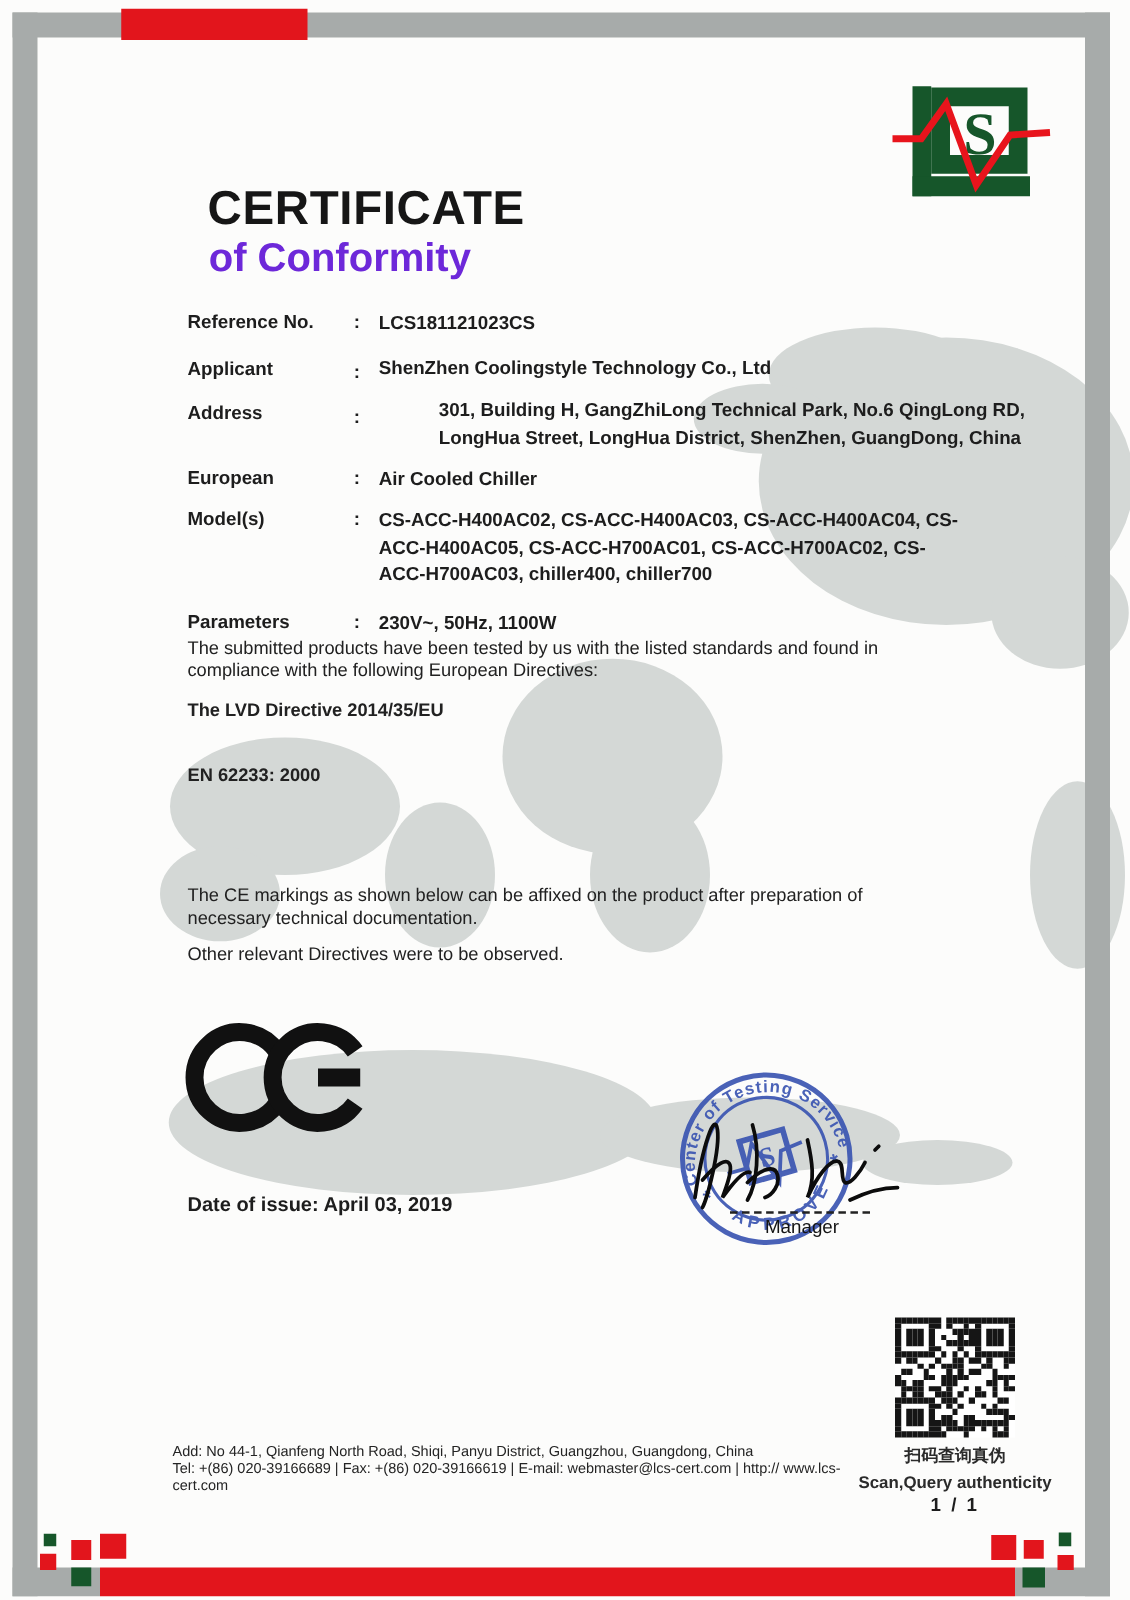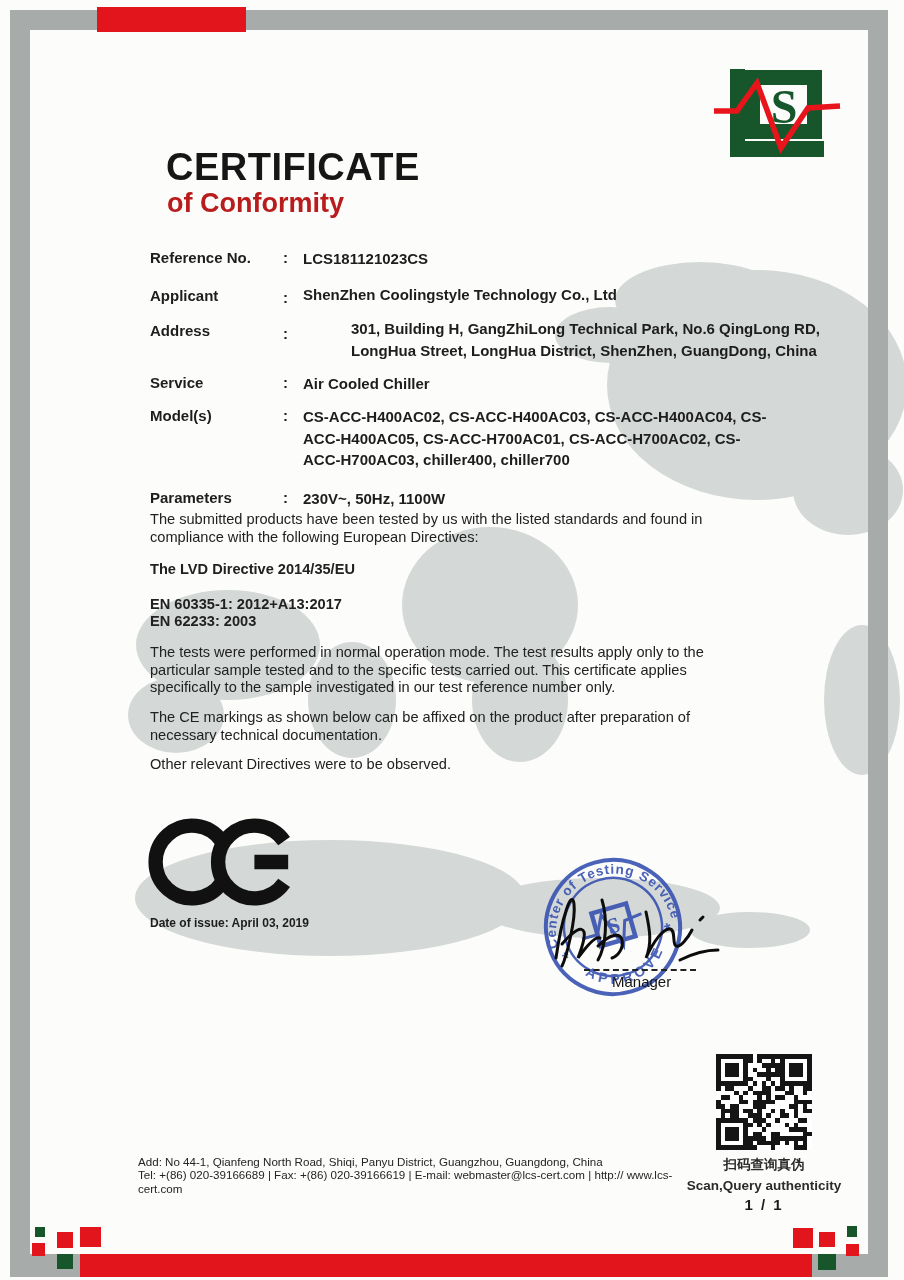--- a/index.html
+++ b/index.html
@@ -13,27 +13,27 @@
   .frame{position:absolute;background:#a7abaa;z-index:3;}
   .bar-red{position:absolute;background:#e2151c;z-index:4;}
   .sq{position:absolute;z-index:5;}
   .sq.red{background:#e2151c;}
   .sq.green{background:#16562a;}
   
   #worldmap{position:absolute;left:0;top:0;z-index:1;}
   
   .content{position:absolute;left:0;top:0;width:904px;height:1280px;z-index:2;padding-left:24px;}
   .title-main{position:absolute;left:166px;top:146px;font-size:38px;font-weight:bold;letter-spacing:.5px;color:#161616;}
-  .title-sub{position:absolute;left:167px;top:188px;font-size:27px;font-weight:bold;color:#b91c1c;}
+  .title-sub{position:absolute;left:167px;top:188px;font-size:32px;font-weight:bold;color:#6d28d9;}
   .field-label{position:absolute;left:150px;width:130px;font-size:15px;font-weight:bold;}
   .field-colon{position:absolute;left:283px;font-size:15px;font-weight:bold;}
   .field-value{position:absolute;left:303px;width:472px;font-size:15px;font-weight:bold;line-height:21.5px;}
   .para{position:absolute;left:150px;width:588px;font-size:14.6px;line-height:17.5px;color:#212121;}
   .para.bold{font-weight:bold;}
-  .date-issue{position:absolute;left:150px;top:916px;font-size:12px;font-weight:bold;}
+  .date-issue{position:absolute;left:150px;top:956px;font-size:16px;font-weight:bold;}
   .manager{position:absolute;left:612px;top:973px;font-size:15px;color:#141414;z-index:6;}
   .sig-line{position:absolute;left:584px;top:969px;width:112px;border-bottom:2px dashed #222;z-index:5;}
   
   .qr-block{position:absolute;left:664px;top:1054px;width:200px;text-align:center;}
   .qr{display:grid;grid-template-columns:repeat(21,1fr);grid-template-rows:repeat(21,1fr);width:96px;height:96px;margin:0 auto;background:#fff;}
   .qr i{display:block;}
   .qr .b{background:#151515;}
   .qr-cn{font-size:13.5px;font-weight:bold;margin-top:6px;color:#2b2b2b;}
   .qr-en{font-size:13.5px;font-weight:bold;margin-top:4px;color:#2b2b2b;}
   .qr-page{font-size:15px;font-weight:bold;margin-top:3px;letter-spacing:2px;}
@@ -107,40 +107,38 @@
     <span class="field-label" style="top:287px;">Applicant</span>
     <span class="field-colon" style="top:289px;">:</span>
     <span class="field-value" style="top:284px;">ShenZhen Coolingstyle Technology Co., Ltd</span>
   </div>
   <div>
     <span class="field-label" style="top:322px;">Address</span>
     <span class="field-colon" style="top:325px;">:</span>
     <span class="field-value" style="top:318px;margin-left:48px;">301, Building H, GangZhiLong Technical Park, No.6 QingLong RD, LongHua Street, LongHua District, ShenZhen, GuangDong, China</span>
   </div>
   <div>
-    <span class="field-label" style="top:374px;">Service</span>
+    <span class="field-label" style="top:374px;">European</span>
     <span class="field-colon" style="top:374px;">:</span>
     <span class="field-value" style="top:373px;">Air Cooled Chiller</span>
   </div>
   <div>
     <span class="field-label" style="top:407px;">Model(s)</span>
     <span class="field-colon" style="top:407px;">:</span>
     <span class="field-value" style="top:406px;">CS-ACC-H400AC02, CS-ACC-H400AC03, CS-ACC-H400AC04, CS-ACC-H400AC05, CS-ACC-H700AC01, CS-ACC-H700AC02, CS-ACC-H700AC03, chiller400, chiller700</span>
   </div>
   <div>
     <span class="field-label" style="top:489px;">Parameters</span>
     <span class="field-colon" style="top:489px;">:</span>
     <span class="field-value" style="top:488px;">230V~, 50Hz, 1100W</span>
   </div>
 
   <div class="para" style="top:511px;">The submitted products have been tested by us with the listed standards and found in compliance with the following European Directives:</div>
   <div class="para bold" style="top:561px;">The LVD Directive 2014/35/EU</div>
-  <div class="para bold" style="top:596px;">EN 60335-1: 2012+A13:2017</div>
-  <div class="para bold" style="top:613px;">EN 62233: 2003</div>
-  <div class="para" style="top:644px;">The tests were performed in normal operation mode. The test results apply only to the particular sample tested and to the specific tests carried out. This certificate applies specifically to the sample investigated in our test reference number only.</div>
+  <div class="para bold" style="top:613px;">EN 62233: 2000</div>
   <div class="para" style="top:709px;">The CE markings as shown below can be affixed on the product after preparation of necessary technical documentation.</div>
   <div class="para" style="top:756px;">Other relevant Directives were to be observed.</div>
 
   <svg id="ce-svg" width="152" height="104" viewBox="0 0 180 104">
     <g stroke="#111" stroke-width="17" fill="none">
       <path d="M 87.2 27.3 A 43 43 0 1 0 87.2 76.7"></path>
       <path d="M 161.2 27.3 A 43 43 0 1 0 161.2 76.7"></path>
       <path d="M 126 52 L 166 52"></path>
     </g>
   </svg>

